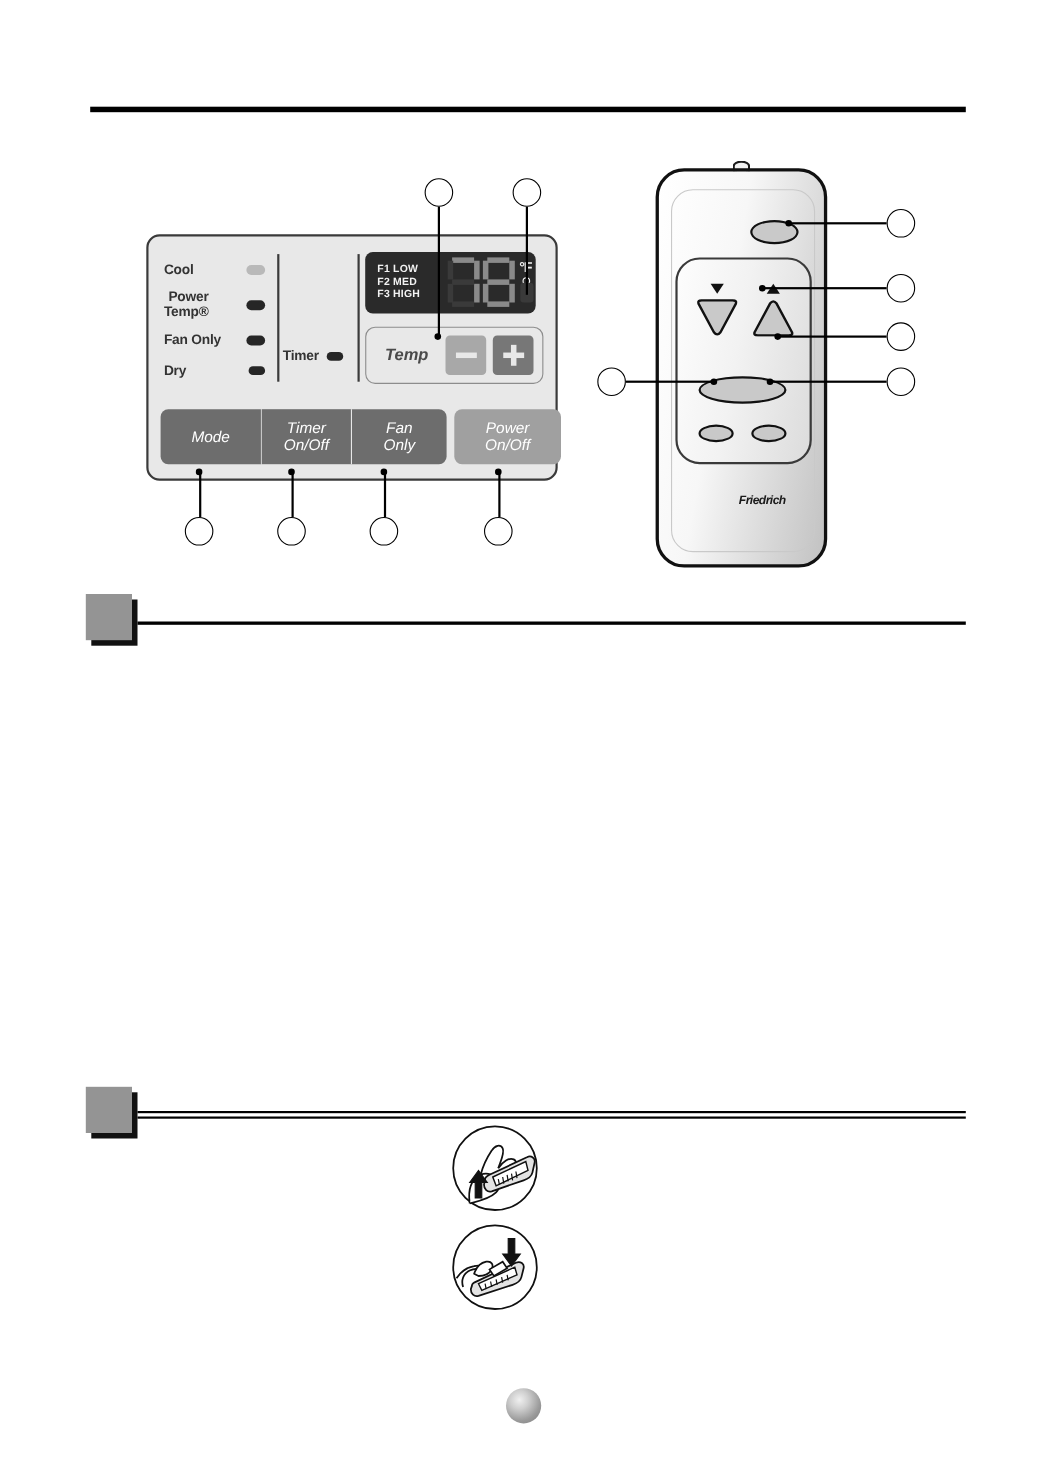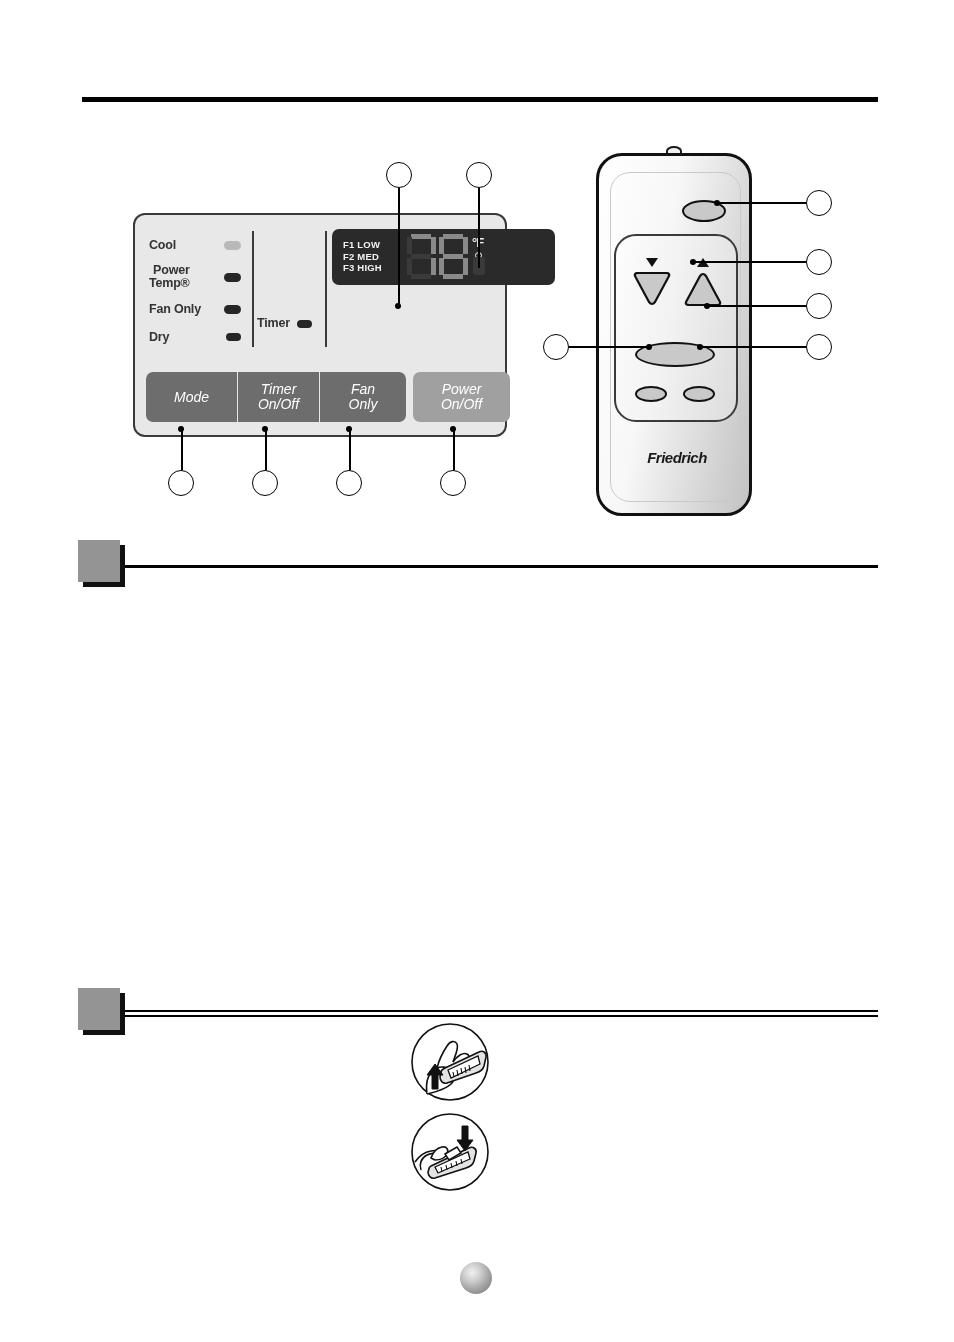--- a/index.html
+++ b/index.html
@@ -96,26 +96,25 @@
     display: flex;
     align-items: center;
   }
   .timer-group .ind-label { font-size: 12.5px; }
 
   
   .lcd {
     position: absolute;
     left: 197px;
     top: 14px;
-    width: 191px;
+    width: 155px;
     height: 56px;
     background: #2a2a2a;
     border-radius: 7px;
     overflow: hidden;
-    padding-left: 32px;
   }
   .fan-legend {
     position: absolute;
     left: 11px;
     top: 10px;
     color: #f2f2f2;
     font-size: 9.5px;
     font-weight: bold;
     line-height: 11.5px;
     letter-spacing: 0.2px;
@@ -402,25 +401,25 @@
   .arrow-marker.dn {
     left: 47px; top: 102px;
     border-top: 9px solid #111;
   }
   .arrow-marker.up {
     left: 98px; top: 102px;
     border-bottom: 9px solid #111;
   }
   .remote-logo {
     position: absolute;
-    left: 0;
+    left: 16px;
     top: 293px;
     width: 156px;
     text-align: center;
-    font-size: 15px;
+    font-size: 11px;
     font-weight: bold;
     font-style: italic;
     color: #1a1a1a;
     letter-spacing: -0.5px;
   }
 
   
   .sec {
     position: absolute;
     left: 78px;
@@ -554,20 +553,30 @@
         </div>
       </div>
 
       <div class="temp-unit">
         <span class="unit-text">°F</span>
         <span class="unit-dot"></span>
         <span class="unit-bulb"></span>
       </div>
     </div>
 
+    <div class="temp-bar">
+      <span class="temp-word">Temp</span>
+      <div class="tbtn minus">
+        <span class="glyph-h"></span>
+      </div>
+      <div class="tbtn plus">
+        <span class="glyph-h"></span>
+        <span class="glyph-v"></span>
+      </div>
+    </div>
   </div>
 
   <div class="btn-row">
     <div class="pbtn b1">
       <span>Mode</span>
     </div>
     <div class="pbtn b2">
       <span><span>Timer</span><br><span>On/Off</span></span>
     </div>
     <div class="pbtn b3">

